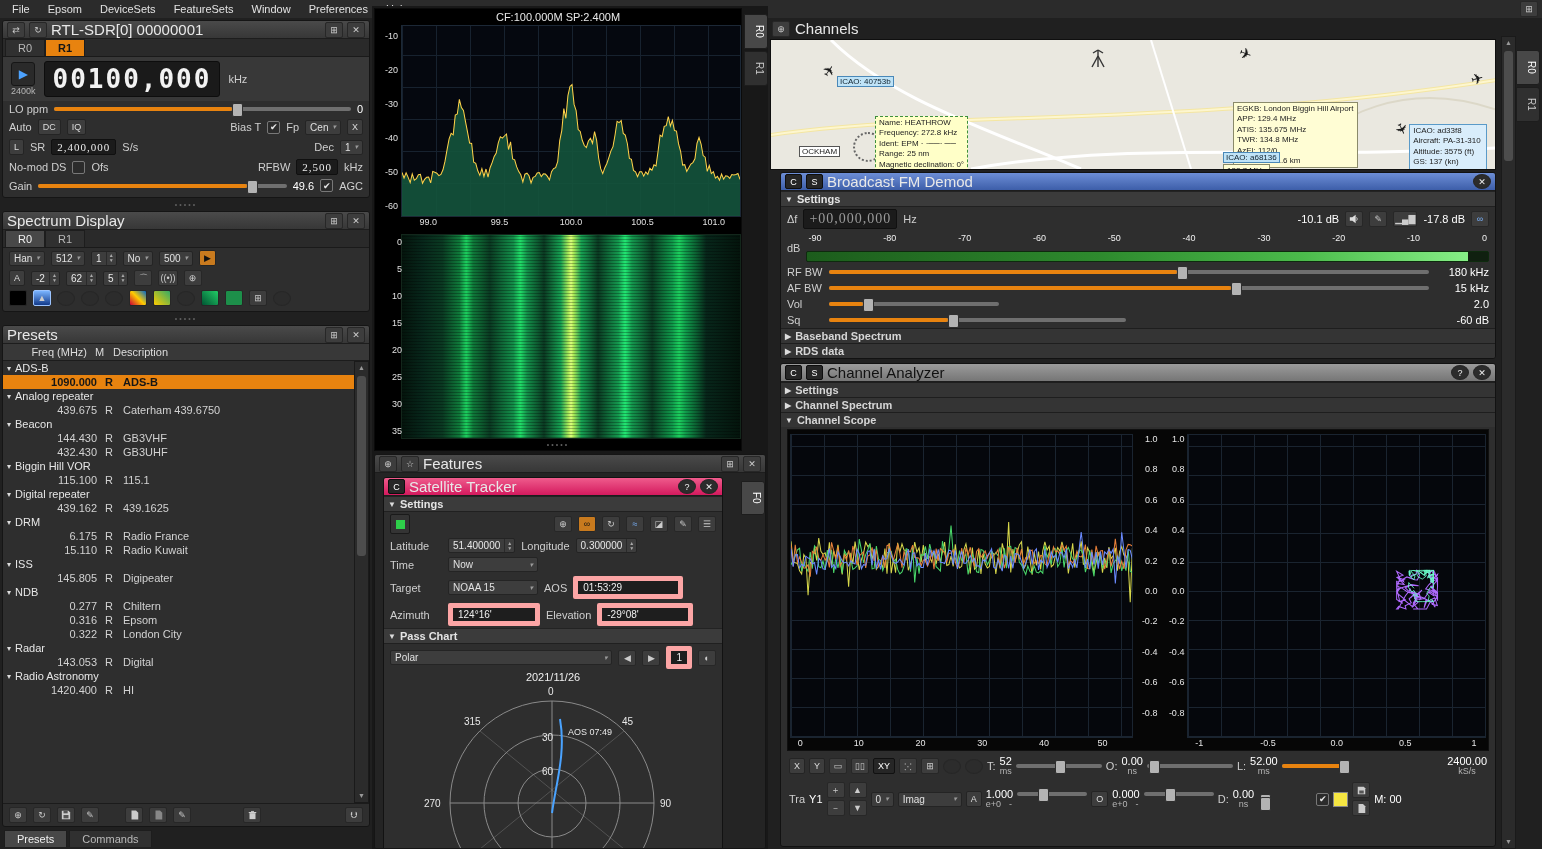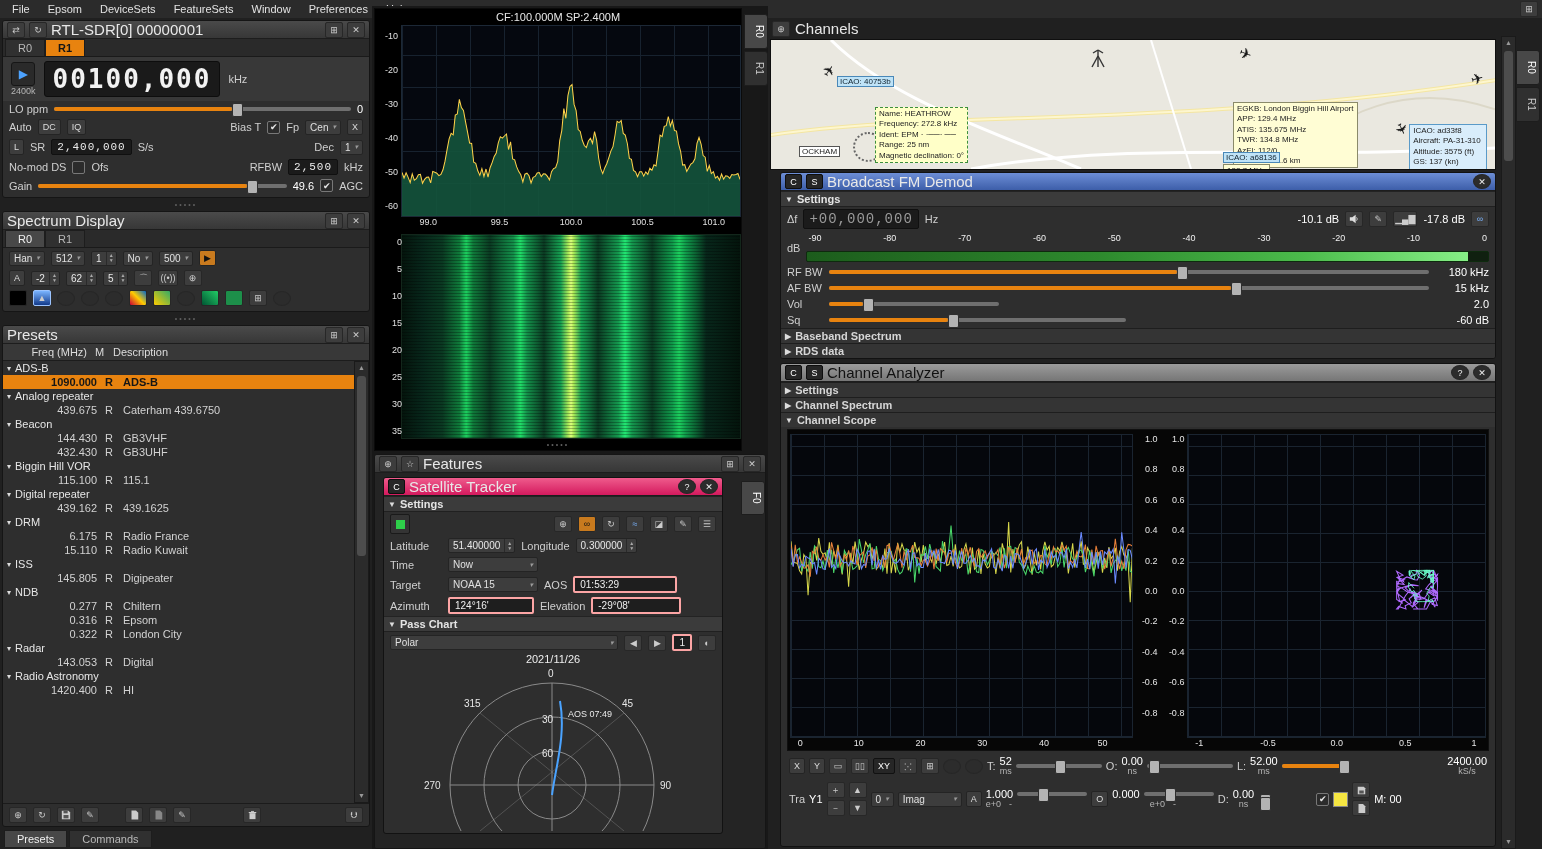--- a/index.html
+++ b/index.html
@@ -28,21 +28,21 @@
   .tab.sel{background:#484848;color:#f0f0f0}
   .tab.hot{background:#e8830f;color:#161616;font-weight:bold}
   .vtab{writing-mode:vertical-rl;padding:10px 2px;background:#303030;border:1px solid #1d1d1d;color:#c9c9c9;font-size:10px;border-radius:0 3px 3px 0;cursor:default}
   .vtab.sel{background:#484848;color:#fff}
   .dd{display:inline-flex;align-items:center;gap:4px;background:#3d3d3d;border:1px solid #242424;border-radius:2px;
       padding:1px 4px;font-size:10px;color:#e0e0e0;cursor:default}
   .dd .car{font-size:7px;color:#9a9a9a}
   .spin{display:inline-flex;align-items:stretch;background:#3d3d3d;border:1px solid #242424;border-radius:2px;cursor:default}
   .spin .val{padding:1px 4px;font-size:10px;color:#e8e8e8}
   .spin .arr{display:flex;flex-direction:column;justify-content:center;font-size:5px;line-height:5px;padding:0 2px;color:#aaa;border-left:1px solid #2a2a2a}
-  .lcd{font-family:Liberation Mono, monospace;background:#1b1b1b;color:#ececec;padding:1px 5px;border-radius:2px;letter-spacing:1px;border:1px solid #101010}
+  .lcd{font-family:Liberation Serif, serif;background:#1b1b1b;color:#ececec;padding:1px 5px;border-radius:2px;letter-spacing:1px;border:1px solid #101010}
   .lcd.dim{color:#9a9a9a}
   .chk{width:11px;height:11px;border:1px solid #787878;background:#2b2b2b;display:inline-flex;align-items:center;
        justify-content:center;font-size:9px;color:#e8e8e8;border-radius:2px;cursor:default}
   .slider{position:relative;height:4px;background:#6f6f6f;border-radius:2px;flex:1;cursor:default}
   .slider .fill{position:absolute;left:0;top:0;bottom:0;background:#e8830f;border-radius:2px}
   .slider .hd{position:absolute;top:-4px;width:9px;height:12px;background:#b3b3b3;border:1px solid #2e2e2e;border-radius:2px}
   .sect{display:flex;align-items:center;gap:4px;background:#3b3b3b;border-top:1px solid #232323;border-bottom:1px solid #202020;
         padding:1px 4px;font-size:11px;font-weight:bold;color:#e4e4e4;cursor:default}
   .tri{font-size:8px;color:#dcdcdc}
   .dots{text-align:center;color:#5e5e5e;font-size:7px;letter-spacing:2px;height:11px;line-height:11px;cursor:default}
@@ -91,21 +91,21 @@
       #b6ef5a 50.6%,#16a152 53%,#0a3a22 58%,#14984e 64%,#22e873 66%,#14984e 68%,#0a3a22 74%,#0f9a4a 80%,
       #1ccf5e 82%,#0f9a4a 84%,#07261a 90%,#04140c 100%)}
   .wf::after{content:"";position:absolute;inset:0;background:repeating-linear-gradient(0deg,rgba(0,0,0,.28) 0 1px,transparent 1px 3px)}
   .wf-labs{position:absolute;left:-24px;top:0;bottom:0;width:22px;display:flex;flex-direction:column;
            justify-content:space-between;align-items:flex-end;font-size:9px;color:#e0e0e0;padding:2px 2px}
   .vtabcol{width:24px;display:flex;flex-direction:column;gap:2px;padding-top:8px}
   
   #features{flex:1;display:flex;flex-direction:column;margin:1px 2px 0 2px}
   .feat-body{flex:1;display:flex;background:#242424}
   .tracker{width:338px;margin:4px 0 0 8px;align-self:flex-start}
-  .fld{background:#1e1e1e;border:2px solid #fca5a5;border-radius:2px;padding:1px 5px;font-size:10px;color:#eee}
+  .fld{background:#1e1e1e;border:5px solid #fca5a5;border-radius:2px;padding:1px 5px;font-size:10px;color:#eee}
   .greenbtn{width:18px;height:18px;background:#343434;border:1px solid #1a1a1a;border-radius:2px;display:flex;align-items:center;justify-content:center}
   .greenbtn i{width:9px;height:9px;background:#2ecf4a;display:block}
   
   #map{position:relative;height:129px;background:#eae8e0;overflow:hidden;border:1px solid #0f0f0f;margin:0 2px}
   .map-chip{position:absolute;background:#bfe3f7;border:1px solid #4a88b8;font-size:8px;padding:0 2px;color:#10222e;white-space:nowrap}
   .map-chip.white{background:#fff;border-color:#555;color:#222}
   .map-box{position:absolute;font-size:8px;line-height:1.3;padding:1px 3px;color:#222;white-space:nowrap}
   .map-box.ndb{background:#ffffc8;border:1px dashed #3d8f3d}
   .map-box.air{background:#fffdd4;border:1px solid #8a8a6a}
   .map-box.blue{background:#d9edfb;border:1px solid #5a9ac8}
@@ -669,21 +669,21 @@
             <line x1="9" y1="2" x2="9" y2="19"></line>
             <line x1="3" y1="19" x2="9" y2="8"></line>
             <line x1="15" y1="19" x2="9" y2="8"></line>
             <line x1="4" y1="5" x2="9" y2="2"></line>
             <line x1="14" y1="5" x2="9" y2="2"></line>
           </g>
       </svg>
       <span class="ndbring" style="left:82px;top:92px"></span>
       <span class="map-chip" style="left:66px;top:36px">ICAO: 40753b</span>
       <span class="map-chip white" style="left:28px;top:106px">OCKHAM</span>
-      <div class="map-box ndb" style="left:104px;top:67px">
+      <div class="map-box ndb" style="left:104px;top:76px">
         <div>Name: HEATHROW</div>
         <div>Frequency: 272.8 kHz</div>
         <div>Ident: EPM  · ·──· ──</div>
         <div>Range: 25 nm</div>
         <div>Magnetic declination: 0°</div>
       </div>
       <div class="map-box air" style="left:462px;top:62px">
         <div>EGKB: London Biggin Hill Airport</div>
         <div>APP: 129.4 MHz</div>
         <div>ATIS: 135.675 MHz</div>
@@ -948,21 +948,21 @@
               <div class="slider" style="width:70px">
                 <span class="hd" style="left:30%"></span>
               </div>
             </span>
           <span style="display:flex;gap:8px">
               <span class="u">e+0</span>
               <span class="u">-</span>
             </span>
         </span>
         <button class="btn sm">O</button>
-        <span class="stack" style="align-items:center">
+        <span class="stack" style="align-items:flex-start">
           <span style="display:flex;align-items:center;gap:4px">
               <span class="num">0.000</span>
               <div class="slider" style="width:70px">
                 <span class="hd" style="left:30%"></span>
               </div>
             </span>
           <span style="display:flex;gap:8px">
               <span class="u">e+0</span>
               <span class="u">-</span>
             </span>

